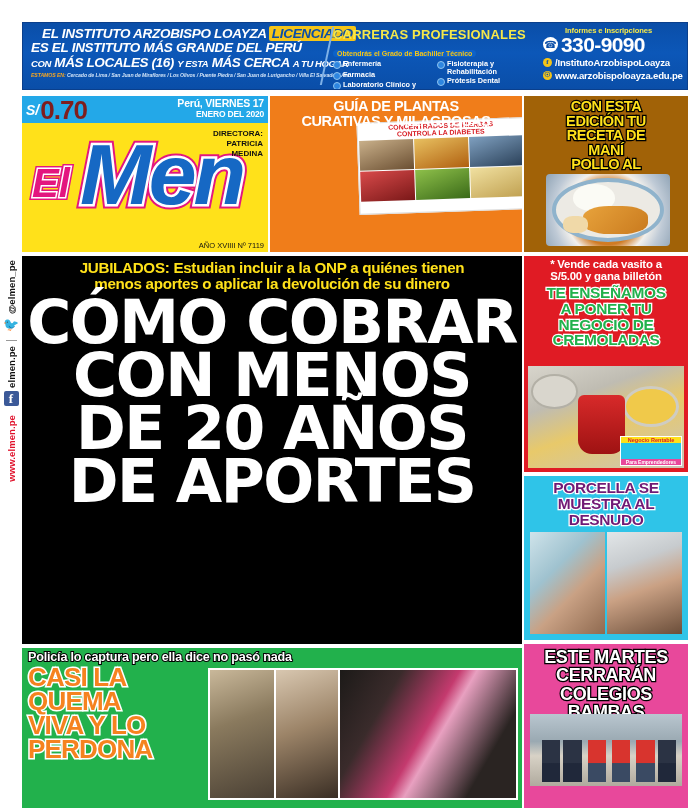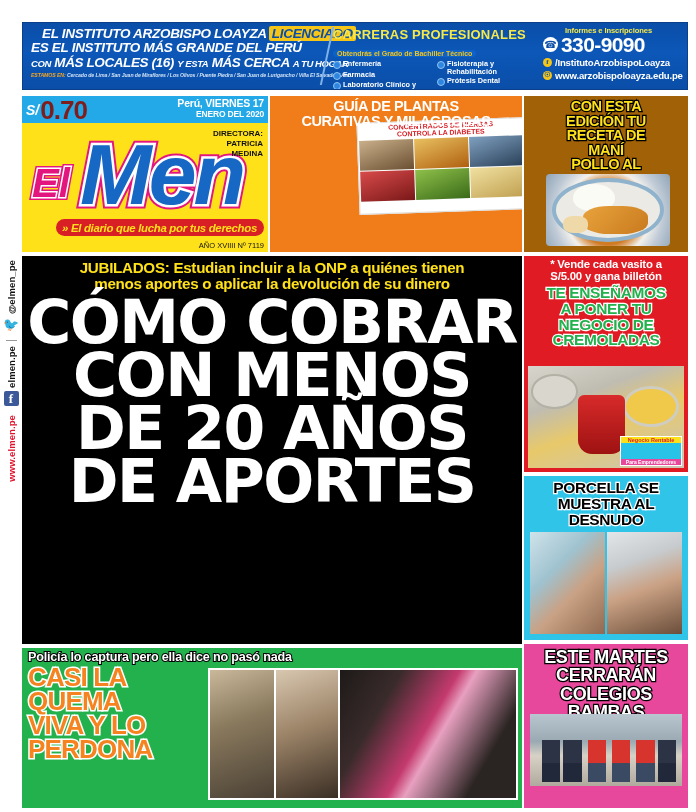--- a/index.html
+++ b/index.html
@@ -202,21 +202,21 @@
   .cr-badge-t { font-size: 5.5px; font-weight: bold; color: #d81f26; text-align: center;
                 background: #ffe11a; }
   .cr-badge-b { font-size: 5px; font-weight: bold; color: #fff; text-align: center;
                 background: #e8489b; position: absolute; bottom: 0; left: 0; right: 0; }
 
   
   .porc {
     position: absolute; left: 524px; top: 476px; width: 164px; height: 164px;
     background: #2fc4e8; overflow: hidden;
   }
-  .po-title { text-align: center; color: #000000; font-size: 15.5px; font-weight: bold;
+  .po-title { text-align: center; color: #701a75; font-size: 15.5px; font-weight: bold;
               line-height: 1.02; letter-spacing: -.4px; padding-top: 4px;
               -webkit-text-stroke: 2.5px #ffffff; paint-order: stroke fill; }
   .po-photos { position: absolute; left: 6px; right: 6px; top: 56px; bottom: 6px;
                display: flex; gap: 2px; }
   .po-ph { flex: 1; overflow: hidden; }
   .po-ph1 { background: linear-gradient(135deg,#cfe3ea 0%,#9fc2cf 35%,#c9a184 60%,#8f6a50 100%); }
   .po-ph2 { background: linear-gradient(160deg,#e2e6e8 0%,#c7cbce 30%,#caa184 55%,#6b4e3a 100%); }
 
   
   .cole {
@@ -336,21 +336,20 @@
     <div class="logo-box">
       <div class="logo-men-b">Men</div>
       <div class="logo-men">Men</div>
       <div class="logo-el-b">El</div>
       <div class="logo-el">El</div>
       <div class="dir-box">
         <div>DIRECTORA:</div>
         <div>PATRICIA</div>
         <div>MEDINA</div>
       </div>
-      <div class="slogan">» El diario que lucha por tus derechos</div>
       <div class="anio">AÑO XVIIII   Nº 7119</div>
     </div>
   </div>
 
   <div class="plants">
     <div class="pl-kicker">
       <div>GUÍA DE PLANTAS</div>
       <div>CURATIVAS Y MILAGROSAS</div>
     </div>
     <div class="pl-photo">

